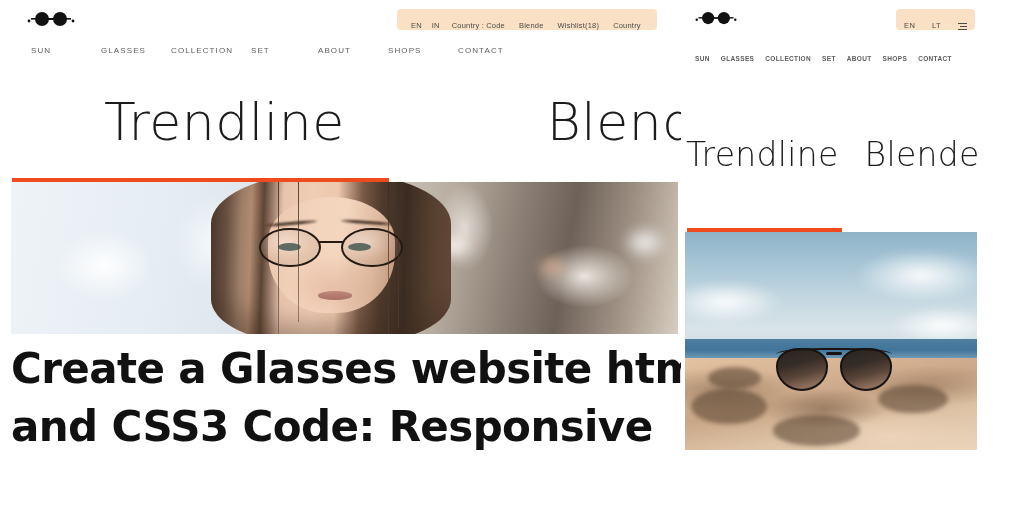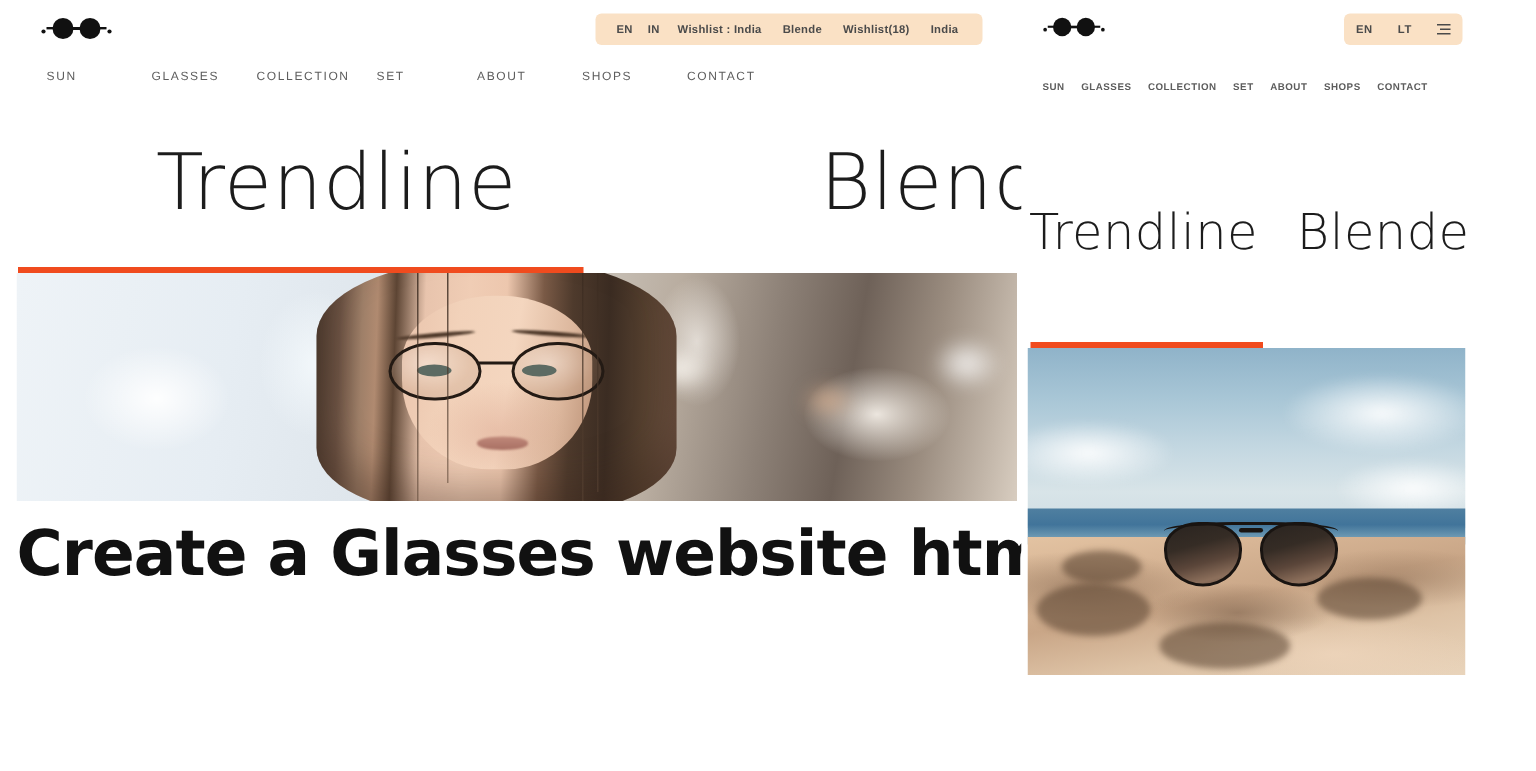--- a/index.html
+++ b/index.html
@@ -26,24 +26,23 @@
     width: 681px;
     height: 514px;
     background: #ffffff;
     overflow: hidden;
   }
 
   
   .util-pill {
     position: absolute;
     display: flex;
-    align-items: center;
+    align-items: flex-end;
     background: #fae1c5;
     border-radius: 4px;
-    font-weight: bold;
   }
   #desktop-util {
     left: 397px; top: 9px;
     height: 21px;
     padding: 0 9px;
     gap: 0px;
   }
   #desktop-util .util-item {
     font-size: 7.5px;
     color: #4a4a4a;
@@ -393,24 +392,24 @@
         <rect x="4" y="9" width="5" height="1.6" fill="#111"></rect>
         <rect x="39" y="9" width="5" height="1.6" fill="#111"></rect>
         <circle cx="2" cy="12" r="1.4" fill="#111"></circle>
         <circle cx="46" cy="12" r="1.4" fill="#111"></circle>
       </svg>
     </div>
 
     <div class="util-pill" id="desktop-util">
       <span class="util-item lang">EN</span>
       <span class="util-item lang">IN</span>
-      <span class="util-item">Wishlist : India</span>
+      <span class="util-item">Country : Code</span>
       <span class="util-item">Blende</span>
       <span class="util-item">Wishlist(18)</span>
-      <span class="util-item">India</span>
+      <span class="util-item">Country</span>
     </div>
 
     <nav class="mainnav" id="desktop-nav">
       <span class="nav-item">SUN</span>
       <span class="nav-item">GLASSES</span>
       <span class="nav-item">COLLECTION</span>
       <span class="nav-item">SET</span>
       <span class="nav-item">ABOUT</span>
       <span class="nav-item">SHOPS</span>
       <span class="nav-item">CONTACT</span>
@@ -438,20 +437,21 @@
       </div>
       <div class="woman-lips"></div>
       <div class="hair-strand" style="left:40%;top:0;height:100%;"></div>
       <div class="hair-strand" style="left:43%;top:0;height:92%;"></div>
       <div class="hair-strand" style="left:56.5%;top:0;height:100%;"></div>
       <div class="hair-strand" style="left:58%;top:0;height:96%;"></div>
     </div>
 
     <div id="caption">
       <div class="cap-line">Create a Glasses website html</div>
+      <div class="cap-line">and CSS3 Code: Responsive</div>
     </div>
   </div>
 
   <div id="tablet-panel">
 
     <div class="logo" style="left:14px;top:9px;">
       <svg width="42" height="18" viewBox="0 0 48 20">
         <circle cx="15" cy="10" r="7" fill="#111"></circle>
         <circle cx="33" cy="10" r="7" fill="#111"></circle>
         <rect x="21" y="9" width="6" height="2" fill="#111"></rect>

